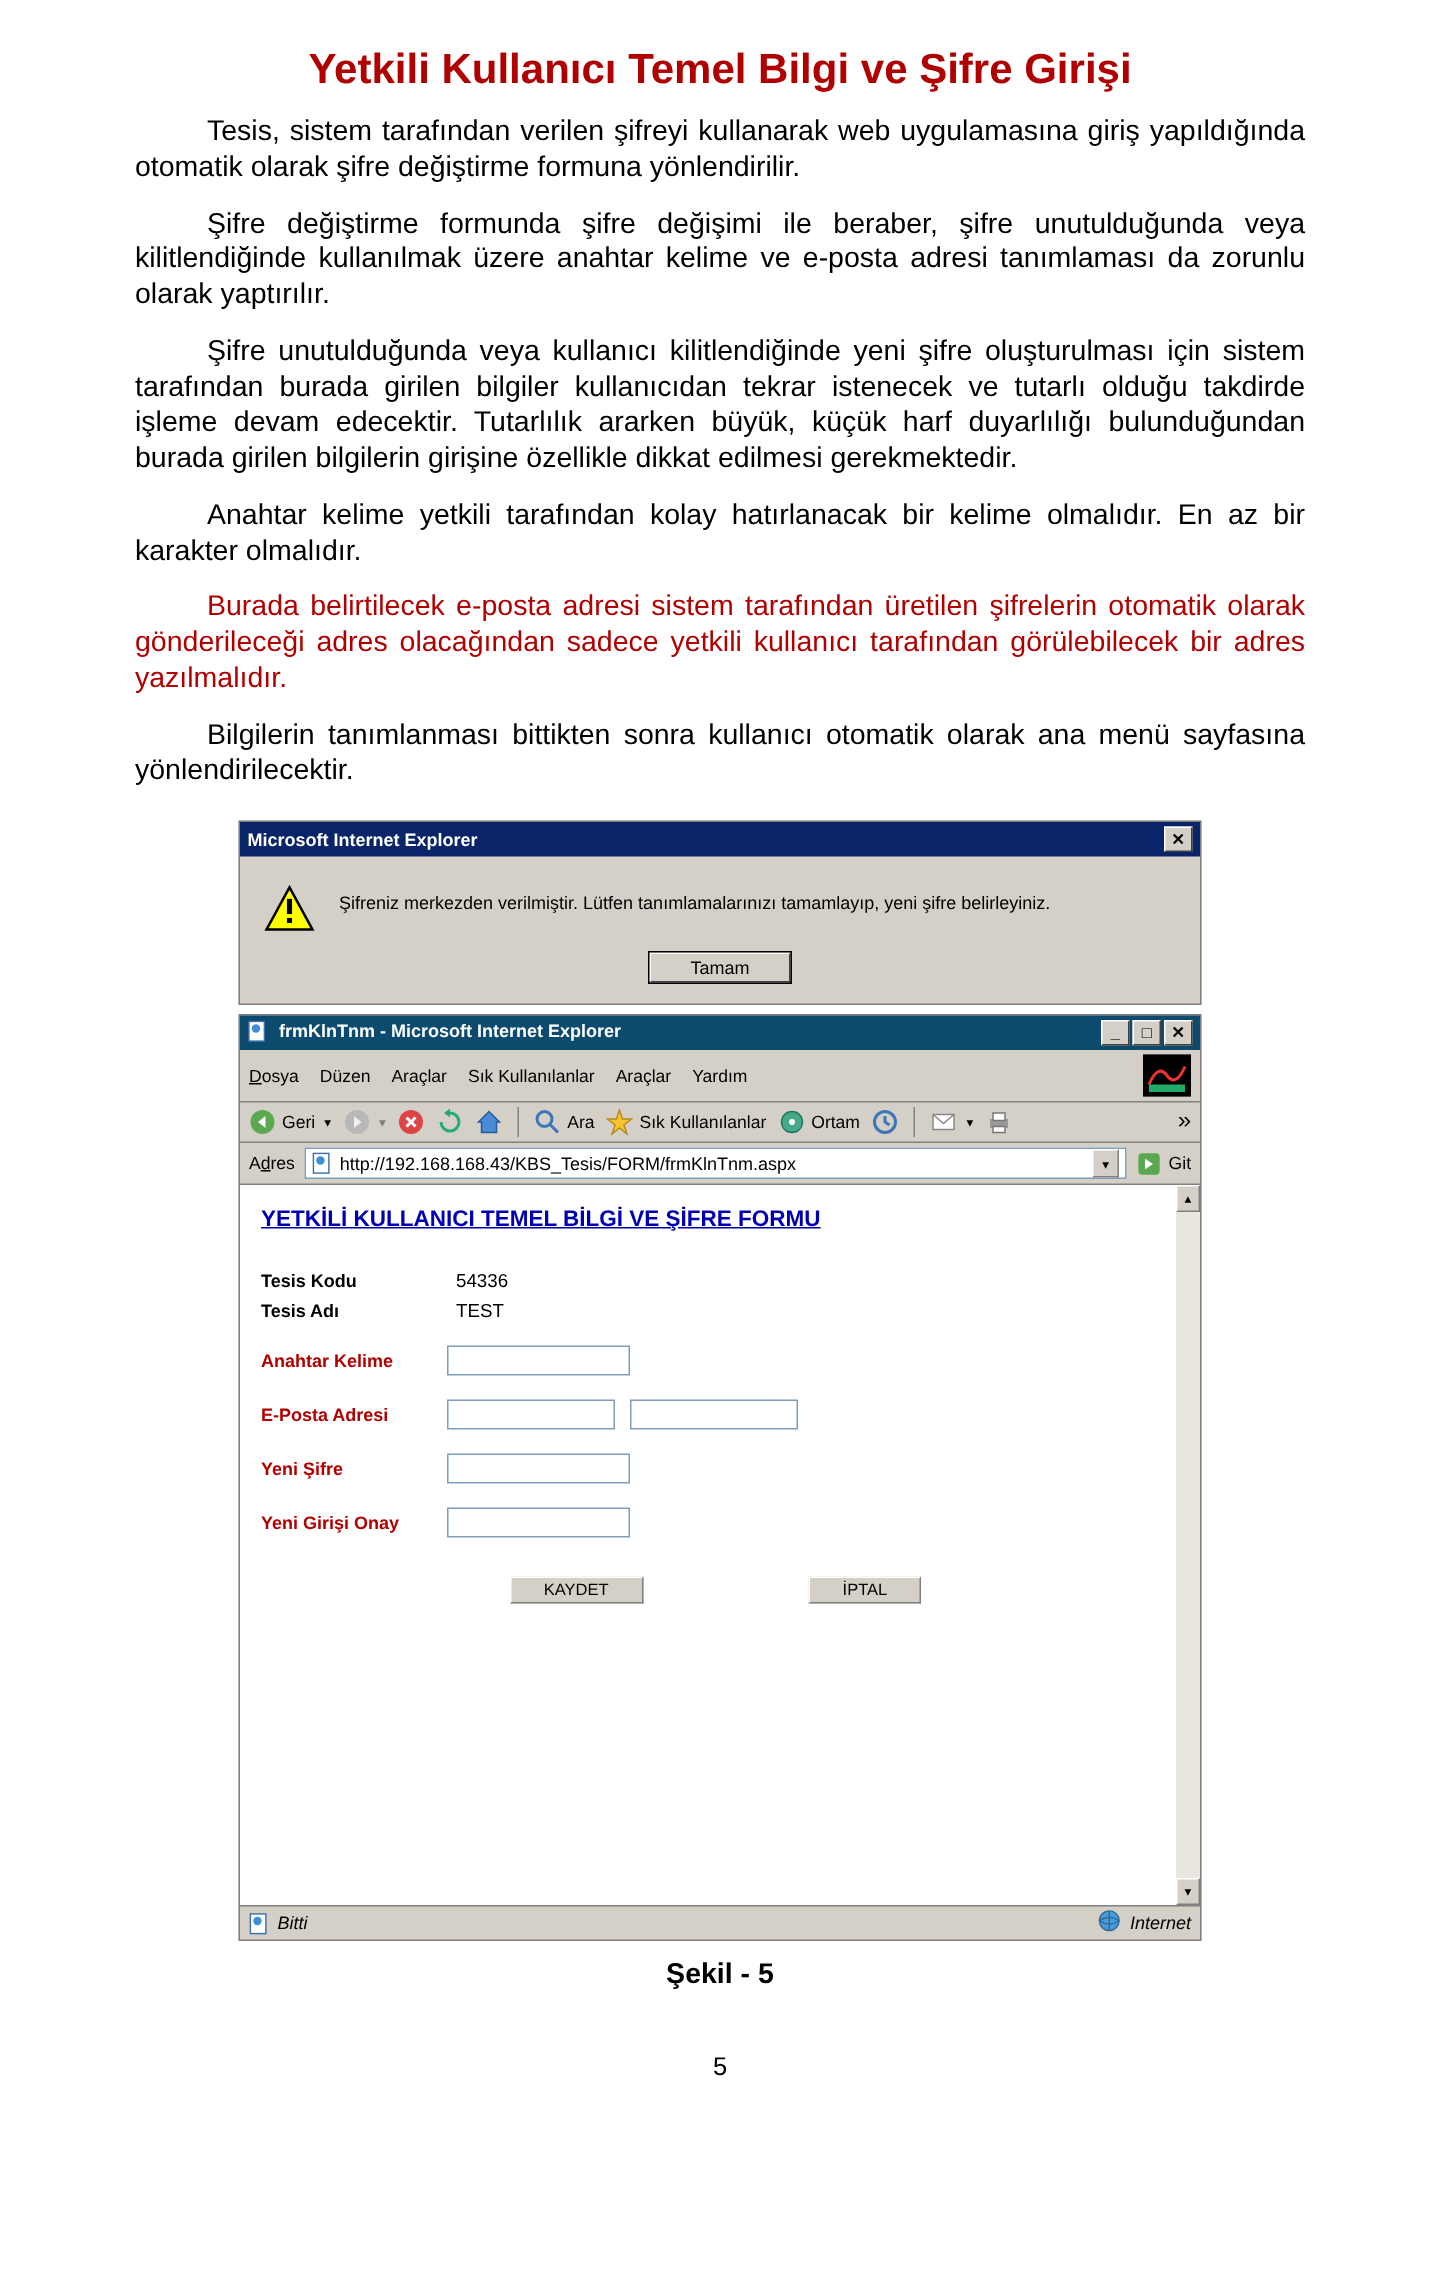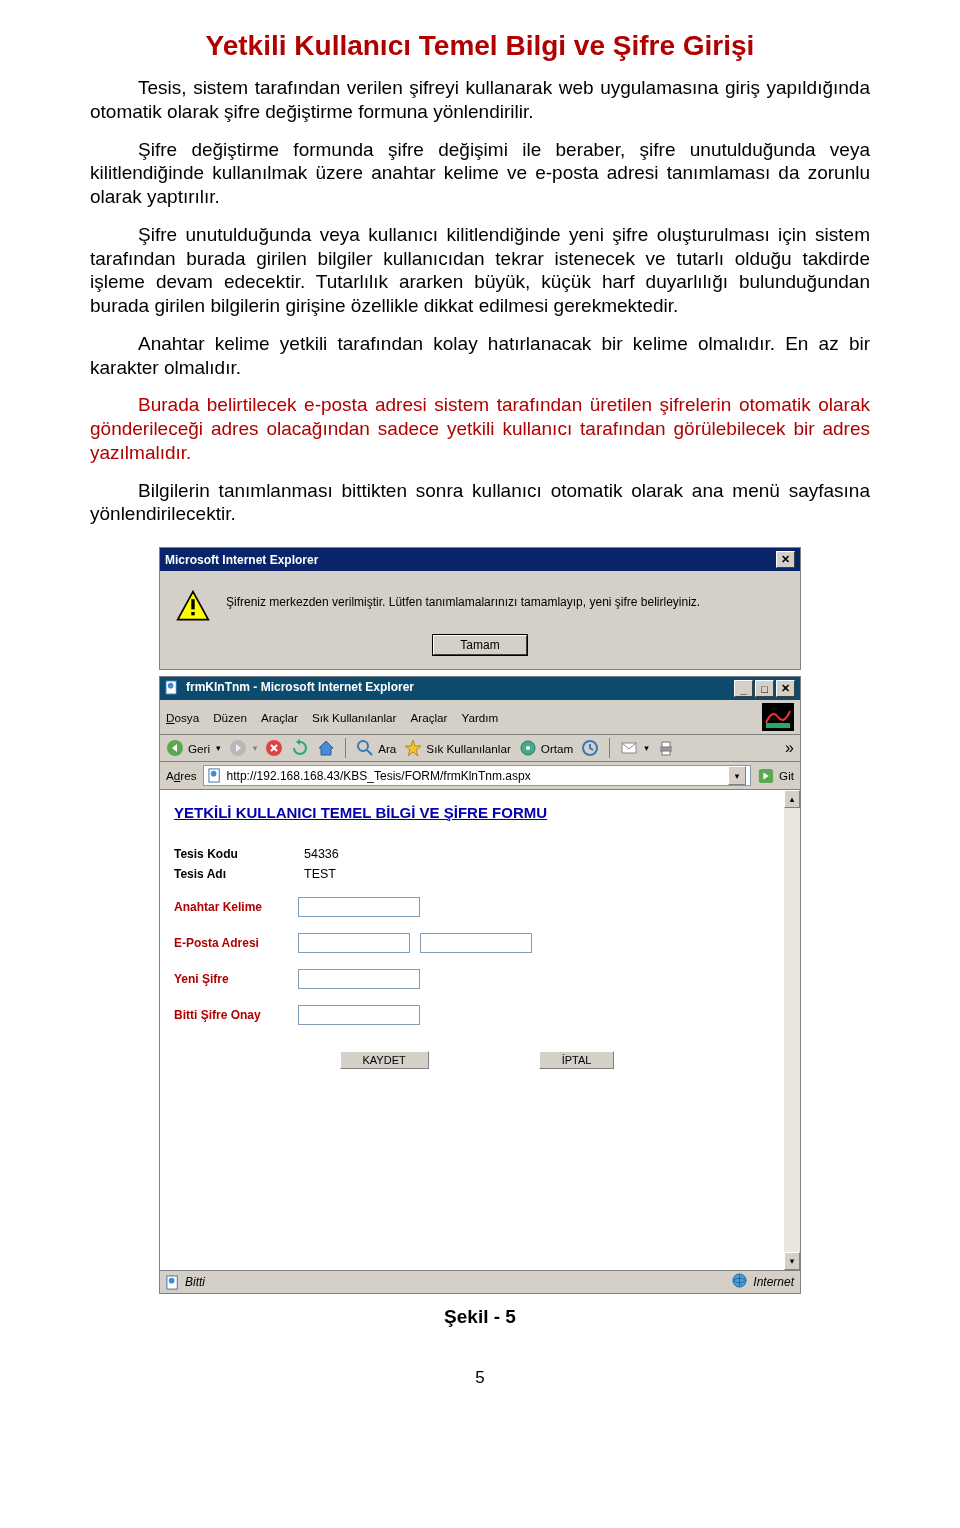--- a/index.html
+++ b/index.html
@@ -472,21 +472,21 @@
           <span class="flabel red">E-Posta Adresi</span>
           <span class="finput" style="width:110px"></span>
           <span style="width:10px"></span>
           <span class="finput" style="width:110px"></span>
         </div>
         <div class="frow gap-top">
           <span class="flabel red">Yeni Şifre</span>
           <span class="finput" style="width:120px"></span>
         </div>
         <div class="frow gap-top">
-          <span class="flabel red">Bitti Şifre Onay</span>
+          <span class="flabel red">Yeni Girişi Onay</span>
           <span class="finput" style="width:120px"></span>
         </div>
 
         <div class="btnrow">
           <button class="form-btn">KAYDET</button>
           <button class="form-btn">İPTAL</button>
         </div>
       </div>
 
       <div class="vscroll">

